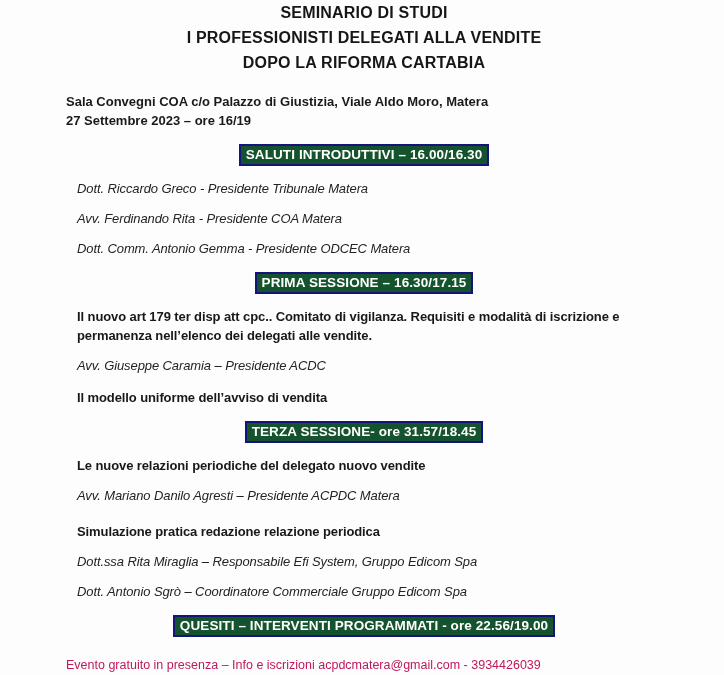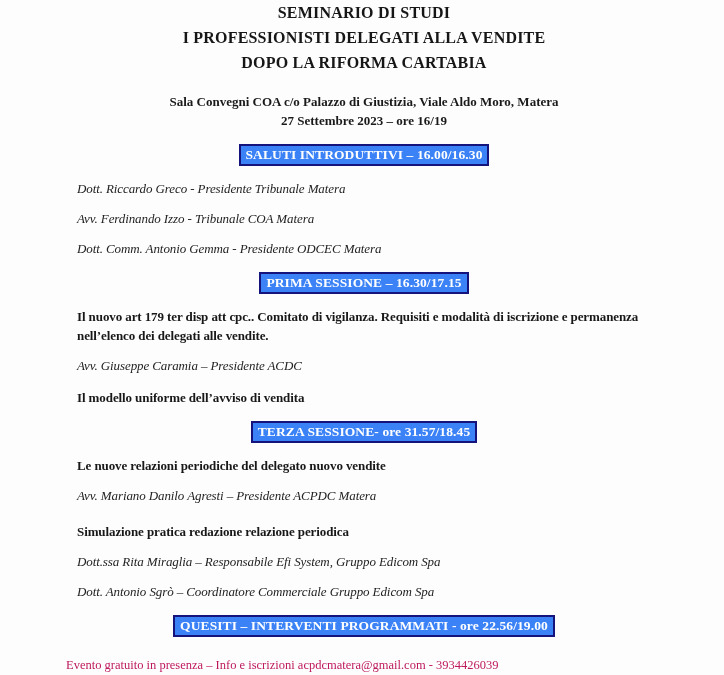--- a/index.html
+++ b/index.html
@@ -1,46 +1,46 @@
 <!DOCTYPE html>
 <html><head>
 <meta charset="utf-8">
 <style>
   html,body { margin:0; padding:0; background:#ffffff; }
   .page {
     position:relative;
     width:724px; height:675px;
     background:#fdfdfd;
     overflow:hidden;
-    font-family:Liberation Serif, serif;
+    font-family:Liberation Sans, sans-serif;
     color:#1d1d1d;
   }
   .content { margin-left:66px; width:596px; }
 
   header .t {
     text-align:center;
     font-weight:700;
     font-size:16px;
     line-height:25px;
     color:#161616;
     letter-spacing:0.2px;
   }
   .venue {
     margin-top:17px;
-    text-align:center;
+    text-align:left;
     font-weight:700;
     font-size:13px;
     line-height:19px;
     color:#1a1a1a;
   }
 
   .band-row { margin-top:14px; text-align:center; }
   .band {
     display:inline-block;
-    background:#3b82f6;
+    background:#14532d;
     border:2px solid #14147c;
     color:#ffffff;
     font-weight:700;
     font-size:13.5px;
     line-height:15px;
     padding:1px 5px 2px 5px;
     letter-spacing:0.1px;
   }
 
   .block { margin-top:13px; }
@@ -71,21 +71,21 @@
     <div class="venue">
       <div>Sala Convegni COA c/o Palazzo di Giustizia, Viale Aldo Moro, Matera</div>
       <div>27 Settembre 2023 – ore 16/19</div>
     </div>
 
     <div id="sections">
         <section>
           <div class="band-row"><span class="band">SALUTI INTRODUTTIVI – 16.00/16.30</span></div>
           <div class="block">
             <p class="speaker">Dott. Riccardo Greco - Presidente Tribunale Matera</p>
-            <p class="speaker">Avv. Ferdinando Izzo - Tribunale COA Matera</p>
+            <p class="speaker">Avv. Ferdinando Rita - Presidente COA Matera</p>
             <p class="speaker">Dott. Comm. Antonio Gemma - Presidente ODCEC Matera</p>
           </div>
         </section>
         <section>
           <div class="band-row"><span class="band">PRIMA SESSIONE – 16.30/17.15</span></div>
           <div class="block">
             <p class="topic">Il nuovo art 179 ter disp att cpc.. Comitato di vigilanza. Requisiti e modalità di iscrizione e permanenza nell’elenco dei delegati alle vendite.</p>
             <p class="speaker">Avv. Giuseppe Caramia – Presidente ACDC</p>
           </div>
         </section>

